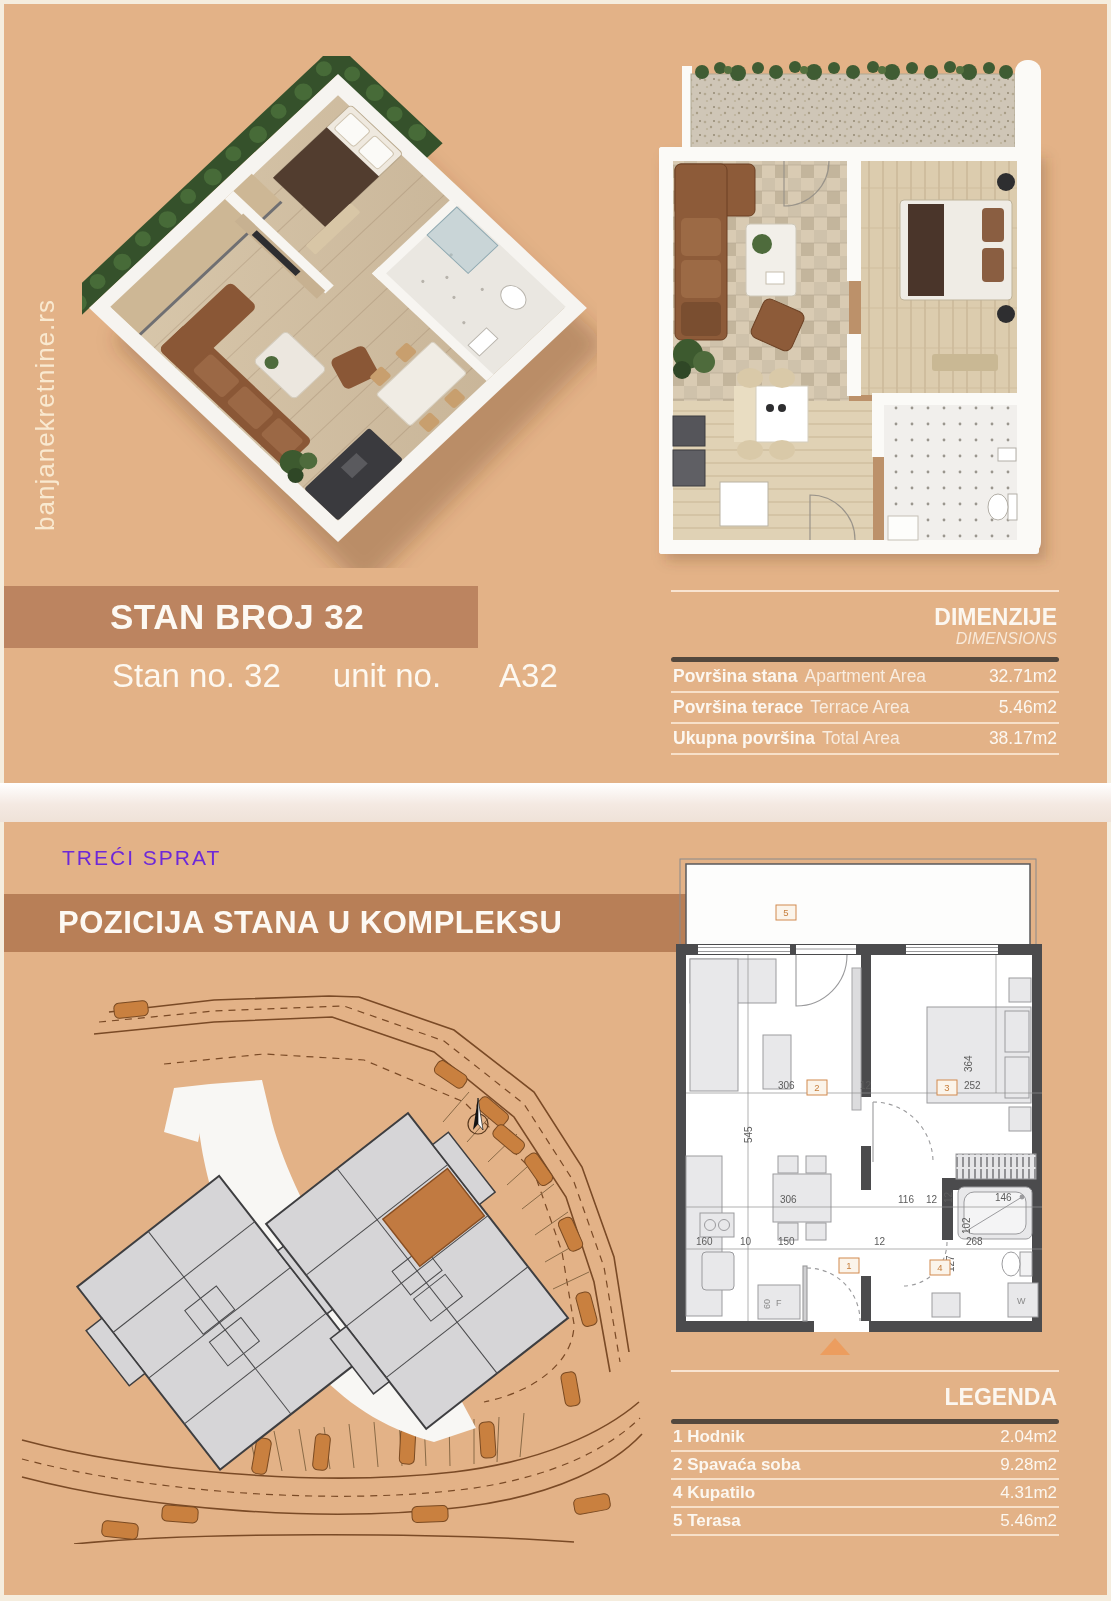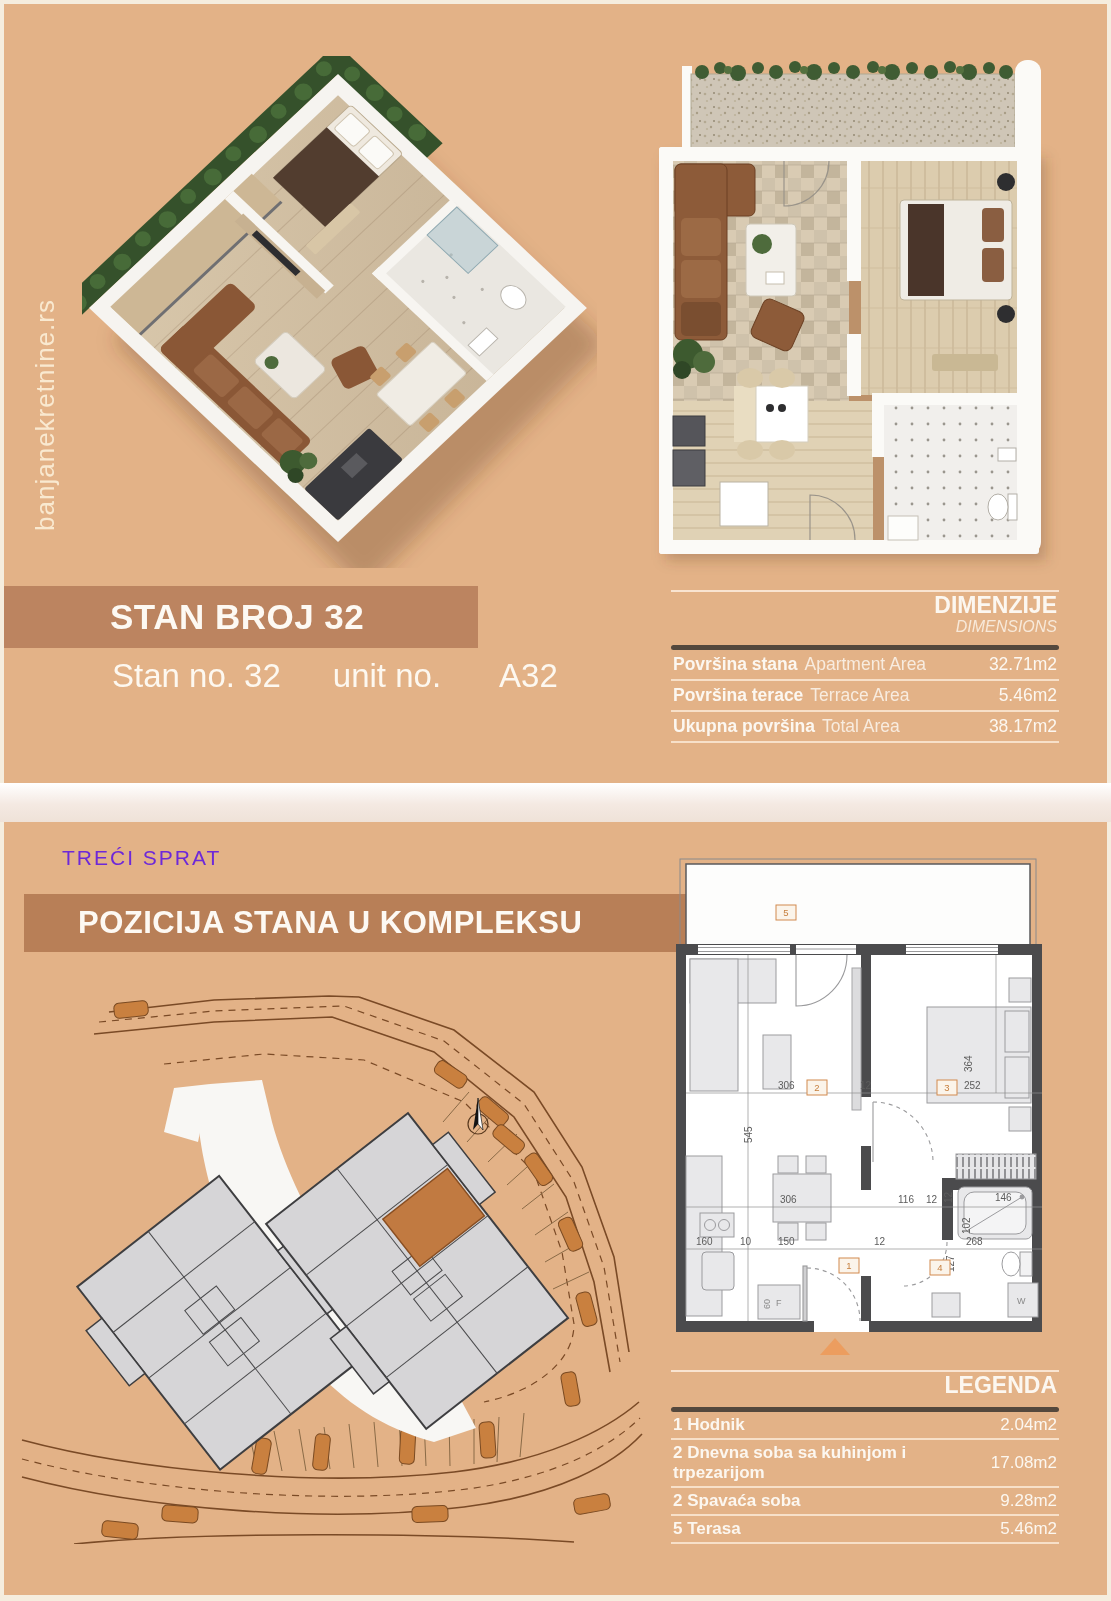--- a/index.html
+++ b/index.html
@@ -15,33 +15,33 @@
     display:flex;align-items:center;padding-left:106px;box-sizing:border-box;}
   .title-bar span{font-size:35px;font-weight:bold;color:#fdf9f3;letter-spacing:.5px;}
   .subtitle{position:absolute;left:108px;top:653px;font-size:33px;color:#fdf8f0;display:flex;align-items:baseline;}
   .subtitle .s2{margin-left:52px;}
   .subtitle .s3{margin-left:58px;}
   .tbl{position:absolute;left:667px;width:388px;color:#fcf7f0;}
   #dim-table{top:586px;}
   #legend-table{top:548px;}
   .rule-thin{height:2px;background:rgba(255,242,229,.78);}
   .rule-thick{height:5px;background:#54483d;border-radius:3px;}
-  .tbl-head{text-align:right;padding:1px 2px 9px 2px;line-height:1.1;}
+  .tbl-head{text-align:right;padding:13px 2px 9px 2px;line-height:1.1;}
   .tbl-head .h1{font-size:23px;font-weight:bold;display:block;}
   .tbl-head .h2{font-size:16px;color:rgba(252,246,238,.8);display:block;font-style:italic;}
   .trow{display:flex;align-items:flex-start;padding:4px 2px;border-bottom:2px solid rgba(255,241,227,.72);font-size:17.5px;}
   .trow .lab{font-weight:bold;white-space:nowrap;}
   .trow .lab-en{margin-left:7px;color:rgba(252,246,238,.85);white-space:nowrap;}
   .trow .val{margin-left:auto;}
   .lrow{display:flex;align-items:center;padding:3px 2px;border-bottom:2px solid rgba(255,241,227,.72);font-size:17px;min-height:19px;}
   .lrow .lab{font-weight:bold;}
   .lrow .val{margin-left:auto;}
   .floor-label{position:absolute;left:58px;top:24px;font-size:21px;letter-spacing:2px;color:#6d28d9;}
   .pos-bar{position:absolute;left:0;top:72px;width:698px;height:58px;background:#b87f57;
-    display:flex;align-items:center;padding-left:54px;box-sizing:border-box;margin-left:20px;}
+    display:flex;align-items:center;padding-left:54px;box-sizing:border-box;}
   .pos-bar span{font-size:31px;font-weight:bold;color:#fdf9f3;letter-spacing:.5px;}
   svg{display:block;}
   svg text{font-family:"Liberation Sans",sans-serif;}
   .dim{font-size:10px;fill:#5c5c5c;}
   .tag{font-size:9.5px;fill:#c67f3e;text-anchor:middle;}
   .appl{font-size:9px;fill:#8a8a8a;}
   #plan3d{position:absolute;left:78px;top:52px;}
   #plan2d{position:absolute;left:628px;top:44px;}
   #siteplan{position:absolute;left:10px;top:150px;}
   #techplan{position:absolute;left:656px;top:34px;}
@@ -569,26 +569,26 @@
       <div class="rule-thin"></div>
       <div class="tbl-head">
         <span class="h1">LEGENDA</span>
       </div>
       <div class="rule-thick"></div>
       <div class="lrow">
         <span class="lab">1 Hodnik</span>
         <span class="val">2.04m2</span>
       </div>
       <div class="lrow">
-        <span class="lab">2 Dnevna soba sa kuhinjom i trpezarijom</span>
-        <span class="val">17.08m2</span>
-      </div>
-      <div class="lrow">
         <span class="lab">2 Spavaća soba</span>
         <span class="val">9.28m2</span>
+      </div>
+      <div class="lrow">
+        <span class="lab">4 Kupatilo</span>
+        <span class="val">4.31m2</span>
       </div>
       <div class="lrow">
         <span class="lab">5 Terasa</span>
         <span class="val">5.46m2</span>
       </div>
 
     </div>
   </div>
 </div>
 

